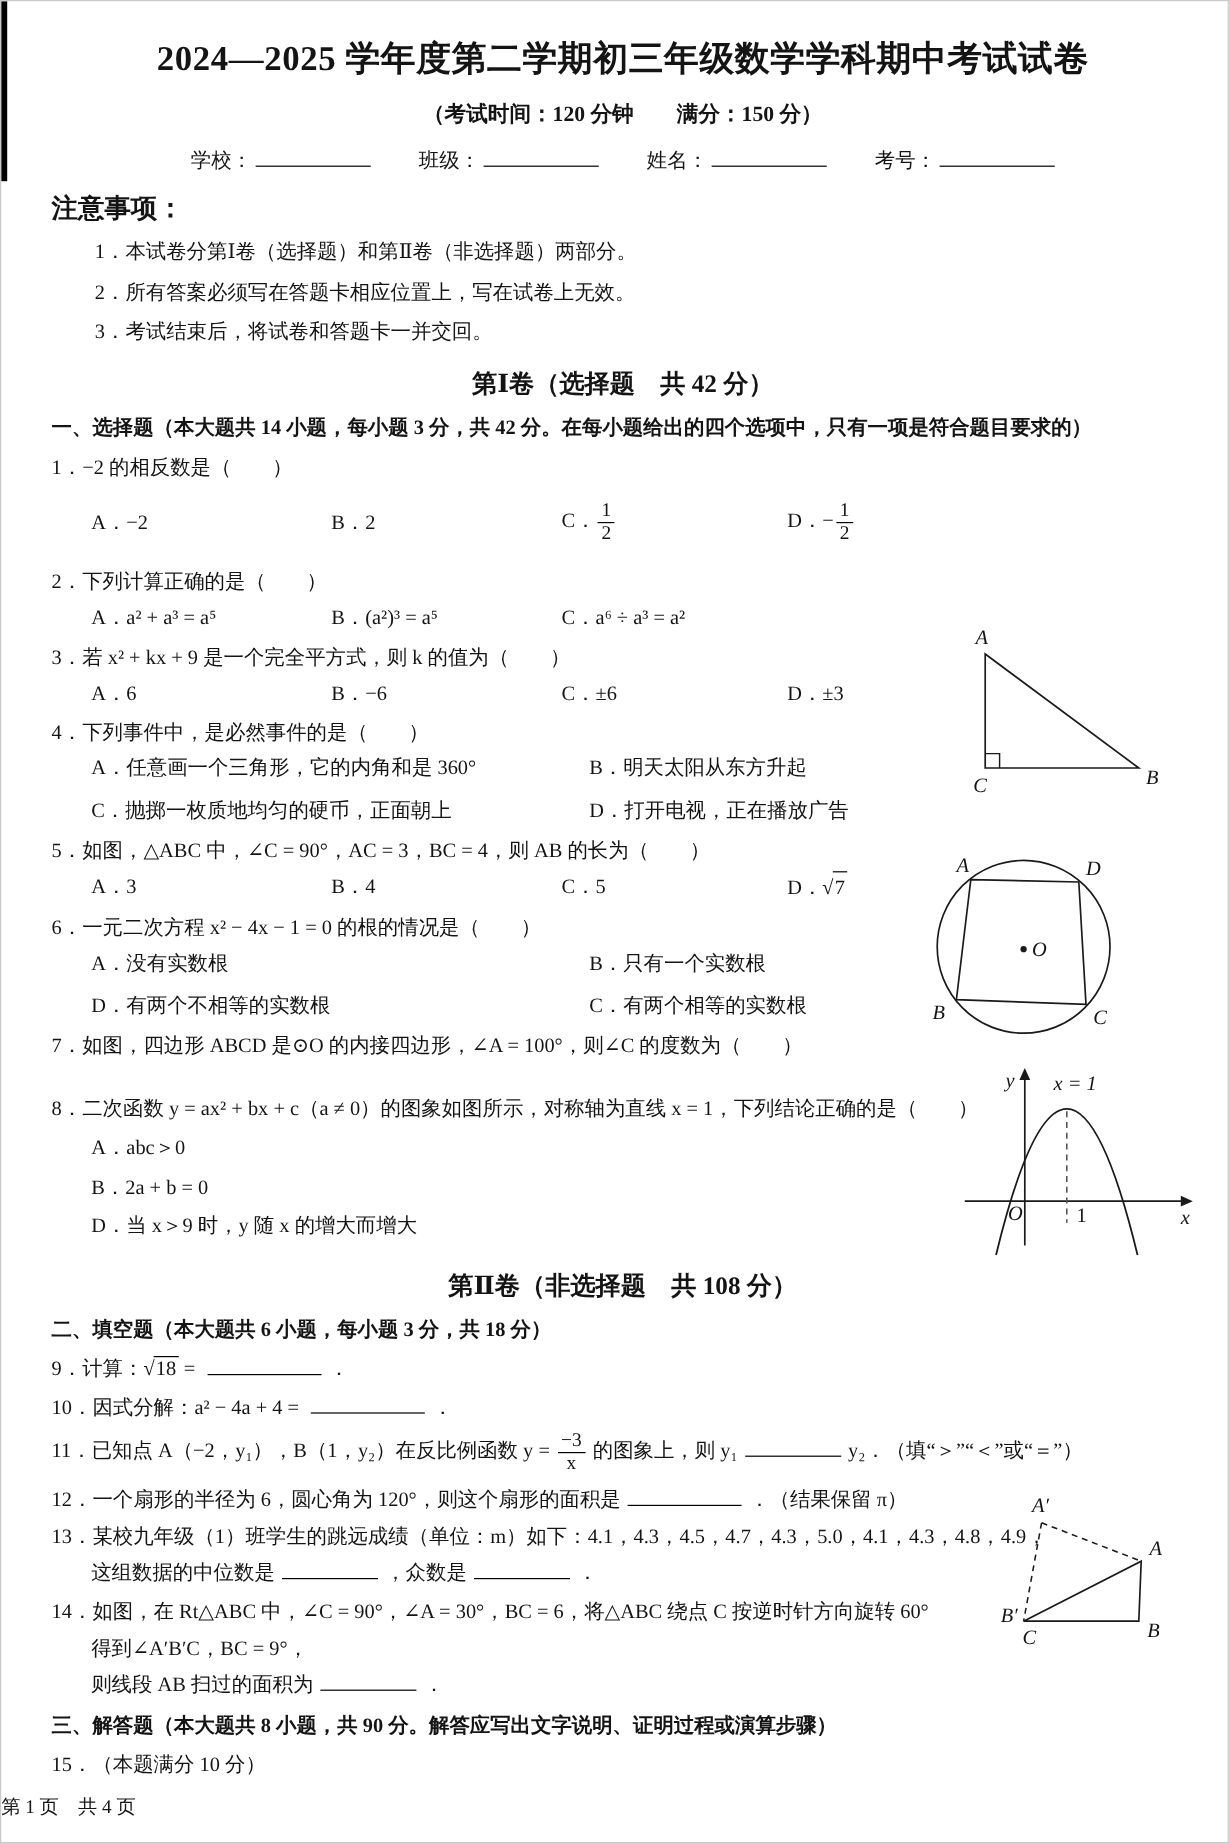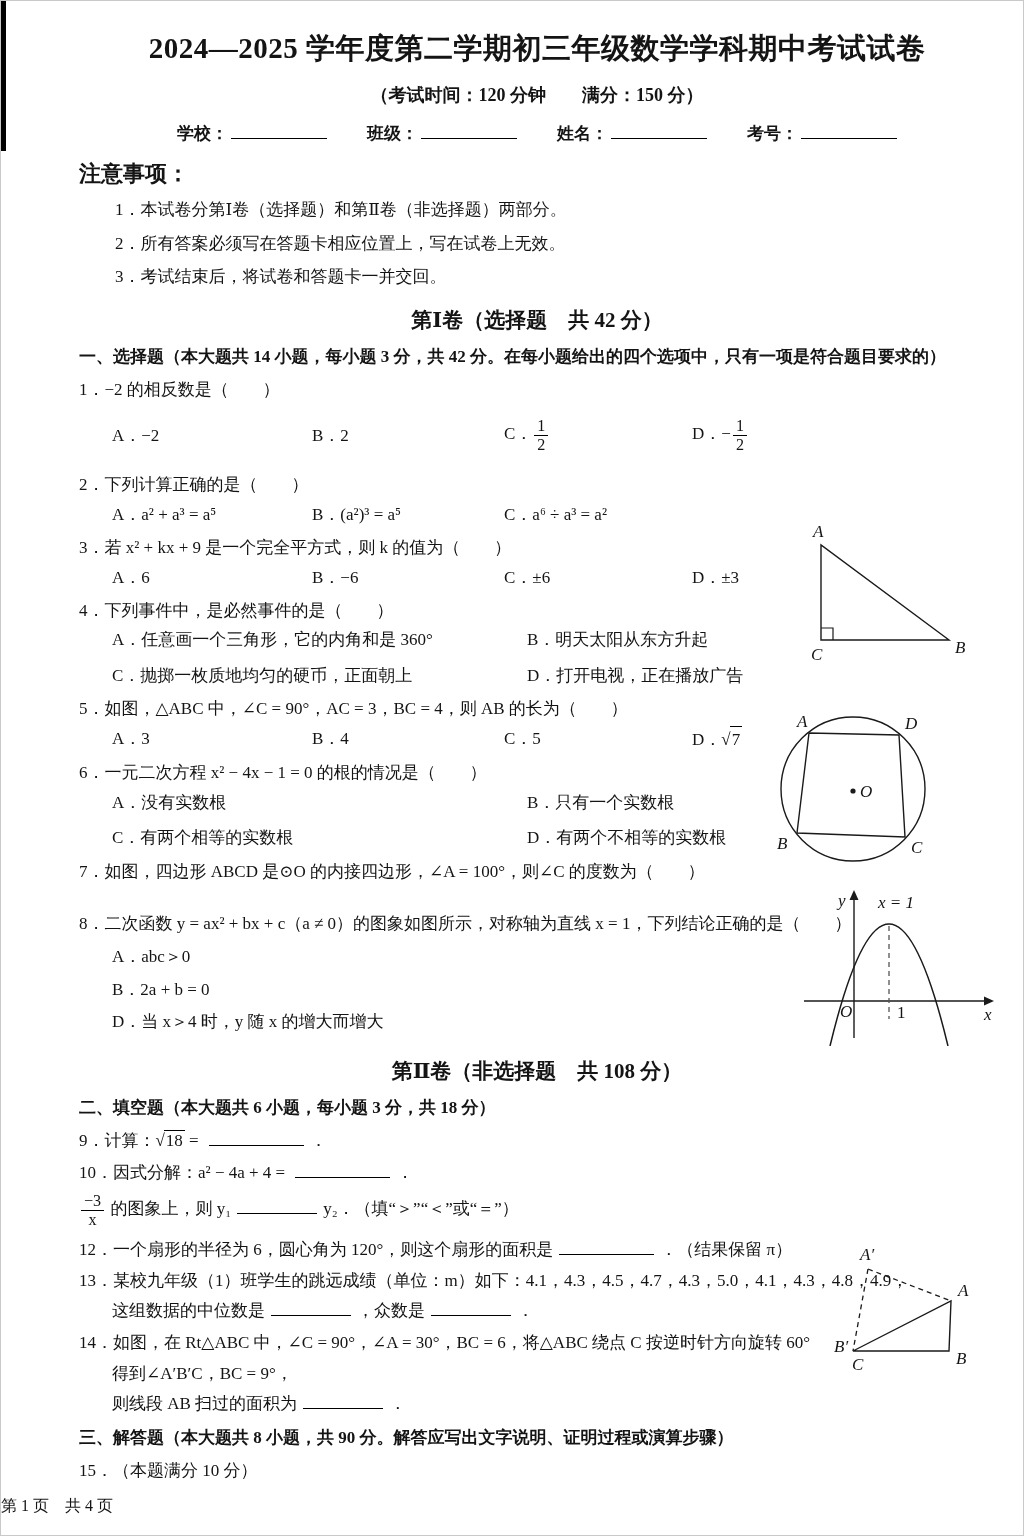--- a/index.html
+++ b/index.html
@@ -10,37 +10,36 @@
     color:#141414;
     position:relative;
     font-size:17px;
     overflow:hidden;
   }
   .page {
     position:absolute; inset:0;
     background:#ffffff;
     border:1px solid #c9c9c9;
     overflow:hidden;
-    padding-left:36px;
   }
   .scan-edge {
     position:absolute; left:0; top:0; width:5px; height:150px;
     background:#000;
   }
   .content { padding:0 28px 0 42px; position:relative; }
 
   .title {
     text-align:center; font-weight:bold; font-size:29px;
     margin:28px 0 0 0; letter-spacing:0.5px;
   }
   .exam-info { text-align:center; font-weight:bold; font-size:18px; margin-top:14px; }
 
   .fields {
     display:flex; justify-content:center; gap:40px;
-    font-weight:bold; margin-top:14px; font-size:17px;
+    font-weight:normal; margin-top:14px; font-size:17px;
   }
   .fline {
     display:inline-block; width:96px; height:1em;
     border-bottom:1.3px solid #000; margin-left:3px; vertical-align:baseline;
   }
 
   .notice-title { font-weight:bold; margin-top:14px; font-size:22px; }
   .notice { padding-left:36px; margin-top:8px; line-height:1.5; }
 
   .center-h { text-align:center; font-weight:bold; font-size:21px; margin-top:16px; }
@@ -158,51 +157,51 @@
         <span class="opt">C．5</span>
         <span class="opt"><span>D．</span><span class="sqrt"><span class="sign">√</span><span class="rad">7</span></span></span>
       </div>
     </div>
 
     <div class="q">
       <div class="stem">6．一元二次方程 x² − 4x − 1 = 0 的根的情况是（　　）</div>
       <div class="opts opts2">
         <span class="opt">A．没有实数根</span>
         <span class="opt">B．只有一个实数根</span>
+        <span class="opt">D．有两个不相等的实数根</span>
         <span class="opt">C．有两个相等的实数根</span>
-        <span class="opt">D．有两个不相等的实数根</span>
       </div>
     </div>
 
     <div class="q">
       <div class="stem narrow">7．如图，四边形 ABCD 是⊙O 的内接四边形，∠A = 100°，则∠C 的度数为（　　）</div>
     </div>
 
     <div class="q" style="margin-top:26px;">
       <div class="stem">8．二次函数 y = ax² + bx + c（a ≠ 0）的图象如图所示，对称轴为直线 x = 1，下列结论正确的是（　　）</div>
       <div class="opts optlist">
         <span class="opt">A．abc＞0</span>
         <span class="opt">B．2a + b = 0</span>
-        <span class="opt">D．当 x＞4 时，y 随 x 的增大而增大</span>
+        <span class="opt">D．当 x＞9 时，y 随 x 的增大而增大</span>
       </div>
     </div>
 
     <div class="center-h" style="margin-top:22px;">第Ⅱ卷（非选择题　共 108 分）</div>
     <div class="intro">二、填空题（本大题共 6 小题，每小题 3 分，共 18 分）</div>
 
     <div class="q">
       <span>9．计算：</span><span class="sqrt"><span class="sign">√</span><span class="rad">18</span></span><span> = </span><span class="blank w95"></span><span>．</span>
     </div>
 
     <div class="q">
       <span>10．因式分解：a² − 4a + 4 = </span><span class="blank w95"></span><span>．</span>
     </div>
 
     <div class="q">
-      <span class="frac"><span class="num">−3</span><span class="den">x</span></span><span> 的图象上，则 y₁</span><span class="blank"></span><span>y₂．（填“＞”“＜”或“＝”）</span>
+      <span>11．已知点 A（−2，y₁），B（1，y₂）在反比例函数 y = </span><span class="frac"><span class="num">−3</span><span class="den">x</span></span><span> 的图象上，则 y₁</span><span class="blank"></span><span>y₂．（填“＞”“＜”或“＝”）</span>
     </div>
 
     <div class="q">
       <span>12．一个扇形的半径为 6，圆心角为 120°，则这个扇形的面积是</span><span class="blank w95"></span><span>．（结果保留 π）</span>
     </div>
 
     <div class="q">
       <div>13．某校九年级（1）班学生的跳远成绩（单位：m）如下：4.1，4.3，4.5，4.7，4.3，5.0，4.1，4.3，4.8，4.9，</div>
       <div style="padding-left:33px; margin-top:6px;">
         <span>这组数据的中位数是</span><span class="blank"></span><span>，众数是</span><span class="blank"></span><span>．</span>

